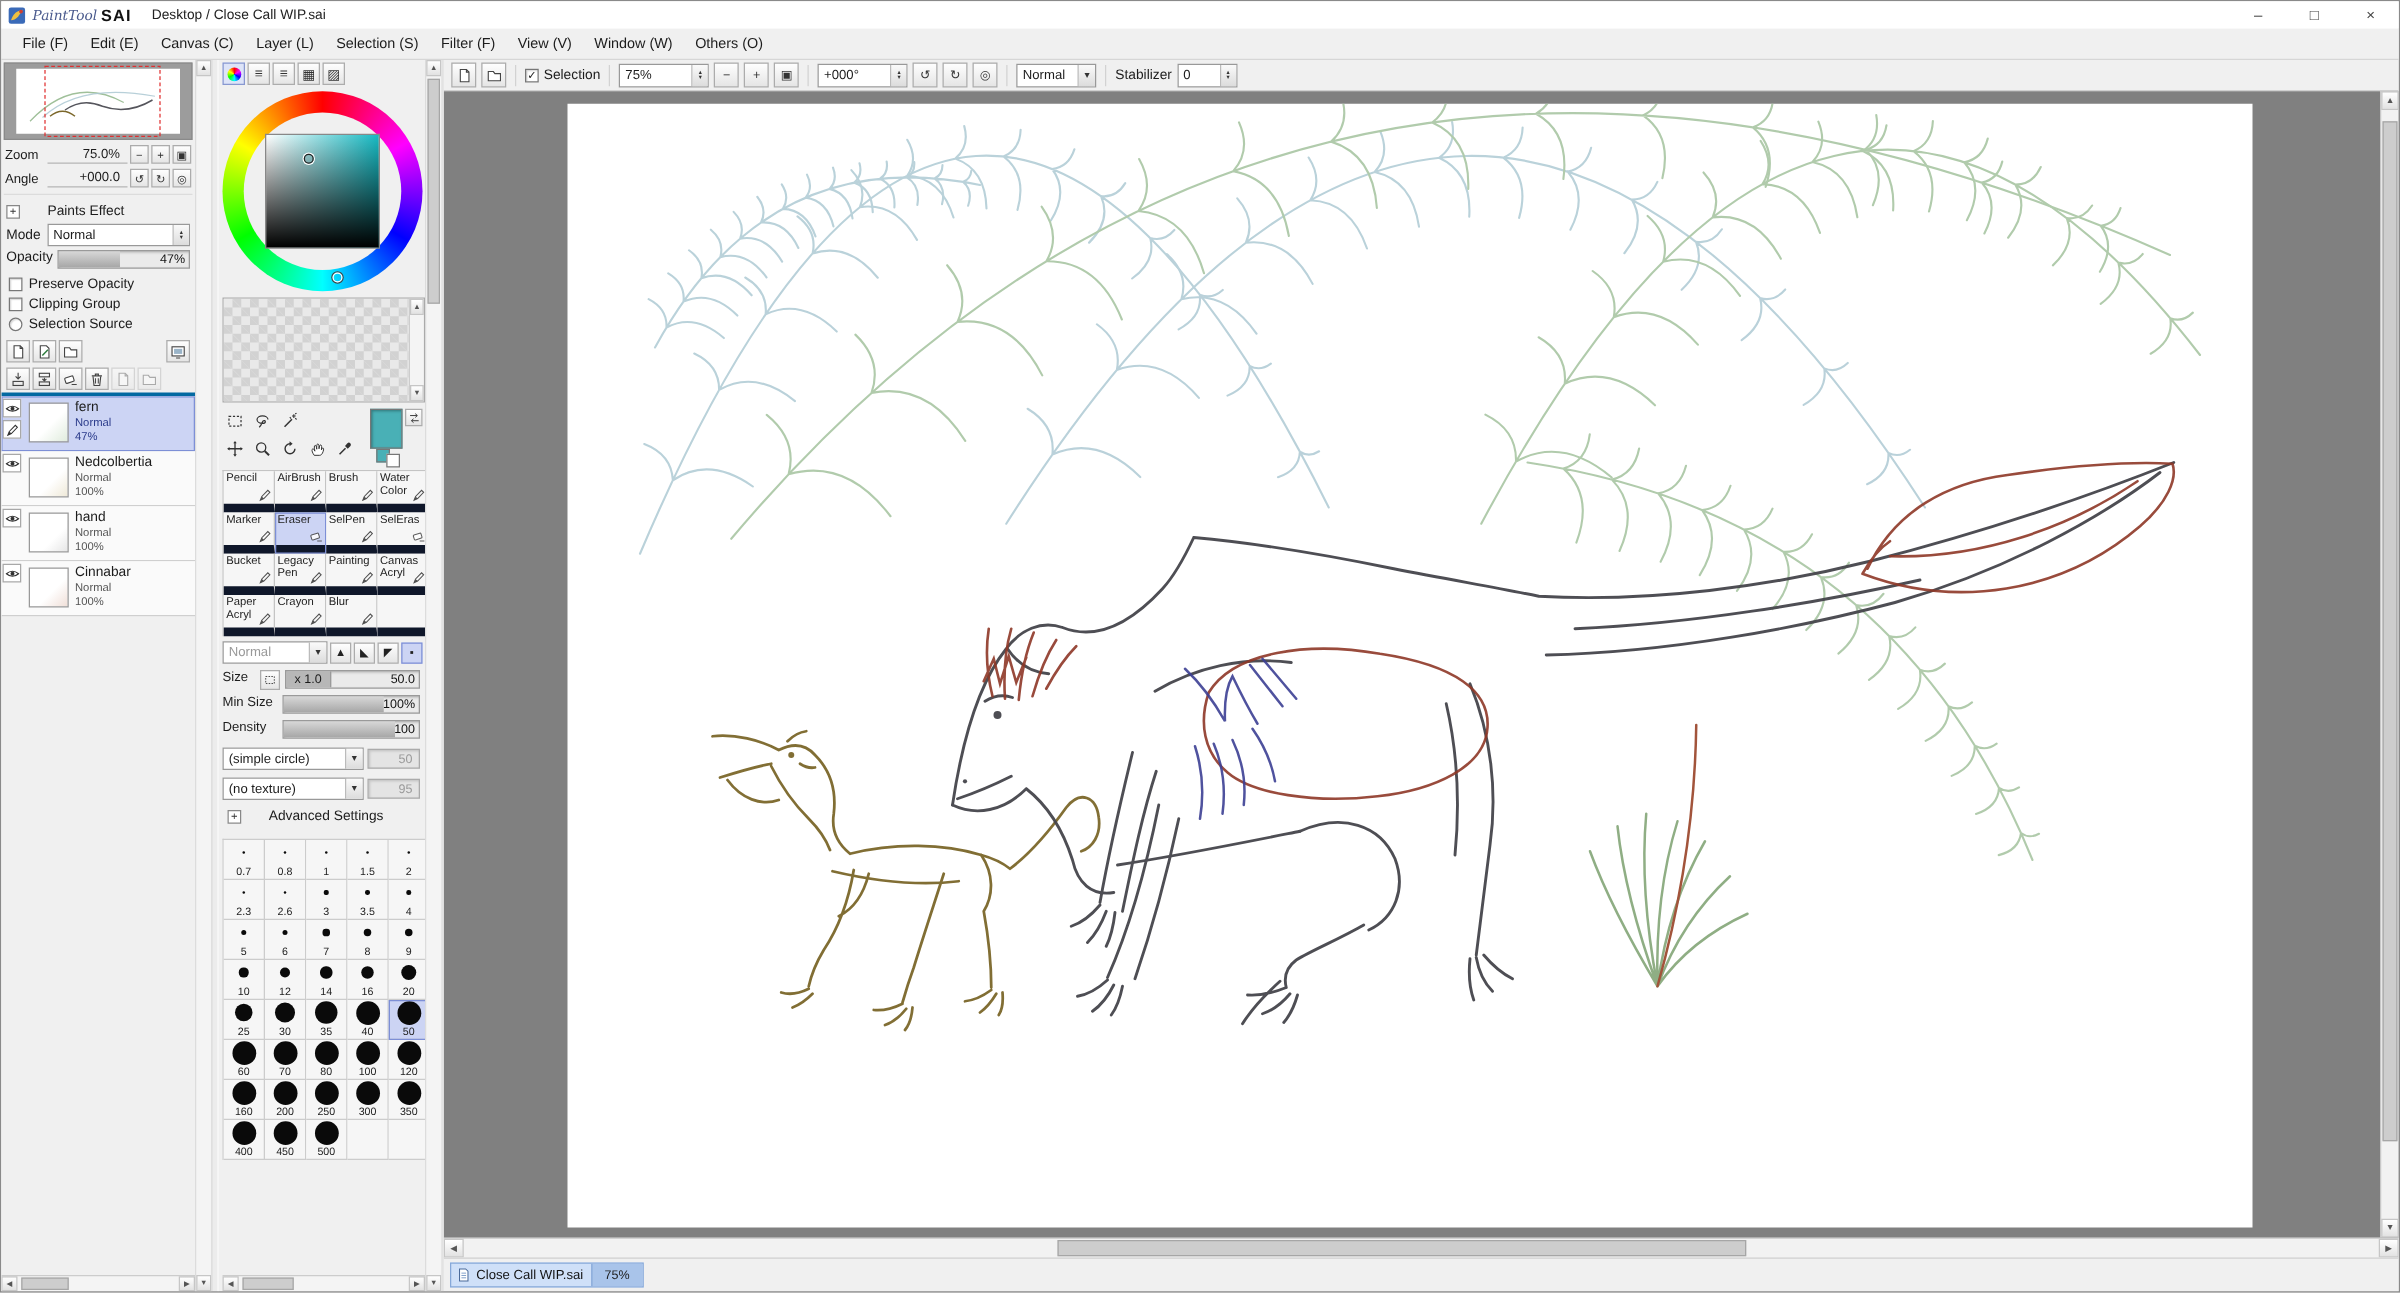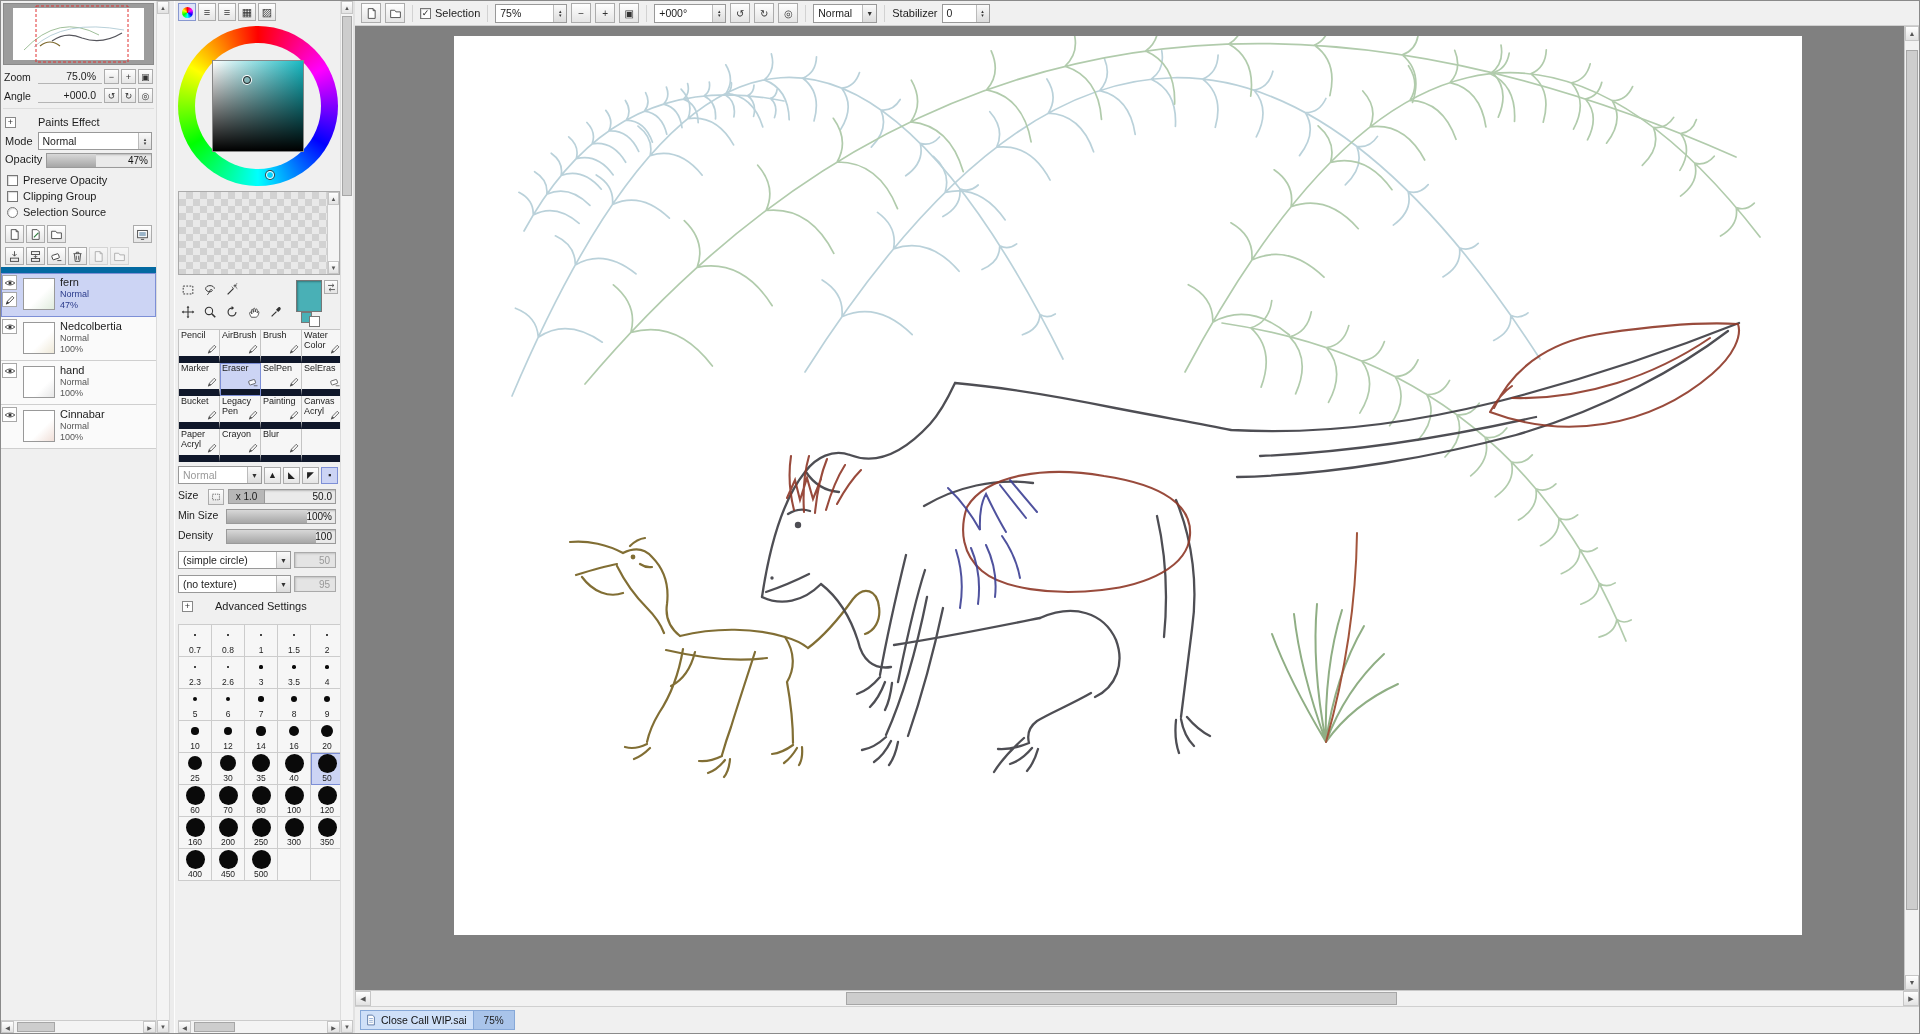--- a/index.html
+++ b/index.html
@@ -64,21 +64,21 @@
 .sl-fill{position:absolute;top:0;left:0;bottom:0;background:linear-gradient(#d8d8d8,#a6a6a6)}
 .sl-txt{position:absolute;right:3px;top:1px;font-size:10px;color:#111}
 .checkrow{display:flex;align-items:center;gap:5px;height:16px;padding:0 6px;flex:0 0 auto}
 .chk{width:11px;height:11px;border:1px solid #777;background:#fff;box-shadow:inset 1px 1px 1px rgba(0,0,0,.15);display:flex;align-items:center;justify-content:center;font-size:9px;line-height:1;color:#222}
 .chk.radio{border-radius:50%}
 .chk.checked::before{content:"✓"}
 .layer-tools{display:flex;gap:2px;padding:2px 4px;align-items:center;flex:0 0 auto}
 .lt-btn{width:19px;height:18px}
 .lt-btn.disabled{opacity:.4}
 .lt-gap{flex:1}
-.layer-list{flex:1;border-top:6px solid #0369a1;background:#f0f0f0;overflow:hidden;display:flex;flex-direction:column}
+.layer-list{flex:1;border-top:3px solid #0369a1;background:#f0f0f0;overflow:hidden;display:flex;flex-direction:column}
 .layer-item{height:44px;display:flex;border-bottom:1px solid #cfcfcf;background:#fafafa;flex:0 0 auto}
 .layer-item.sel{background:#ccd4f4;outline:1px solid #7d8fd6;outline-offset:-1px}
 .l-icons{width:19px;display:flex;flex-direction:column;padding:2px 1px;gap:2px}
 .l-box{width:15px;height:15px;border:1px solid #a8a8a8;background:#fff;display:flex;align-items:center;justify-content:center}
 .l-box .ic{width:12px;height:12px}
 .l-thumb{width:32px;height:32px;margin:5px 3px;background:#fff;border:1px solid #999;flex:0 0 auto}
 .t-fern{background:linear-gradient(135deg,#fff 55%,#e0ecdd 100%)}
 .t-ned{background:linear-gradient(135deg,#fff 60%,#efe9d8 100%)}
 .t-hand{background:linear-gradient(135deg,#fff 65%,#e6e6e6 100%)}
 .t-cinn{background:linear-gradient(135deg,#fff 60%,#f0dfd8 100%)}
@@ -242,21 +242,47 @@
       </symbol>
 <symbol id="i-doc" viewBox="0 0 16 16">
         <path d="M3.5 1.5 H10 L12.5 4 V14.5 H3.5 Z" fill="#fff" stroke="#4a6a9a" stroke-width="1.1"></path>
         <path d="M5.5 6 H10.5 M5.5 8.5 H10.5 M5.5 11 H10.5" stroke="#7a9ac8" stroke-width="1"></path>
       </symbol>
 </defs>
 </svg>
 
 <div class="window">
 
-
+  <div class="titlebar">
+    <svg class="app-icon" viewBox="0 0 16 16">
+        <rect x="1" y="1" width="14" height="14" rx="2" fill="#3a6ab8"></rect>
+        <path d="M3 12 C5 6 8 4 13 3 L9 9 C7 11 5 12 3 12 Z" fill="#f0c040"></path>
+        <circle cx="11.5" cy="4.5" r="1.6" fill="#d04030"></circle>
+      </svg>
+    <span class="logo-paint">PaintTool</span>
+    <span class="logo-sai">SAI</span>
+    <span class="win-title">Desktop / Close Call WIP.sai</span>
+    <div class="win-btns">
+      <div class="win-btn">–</div>
+      <div class="win-btn">□</div>
+      <div class="win-btn">×</div>
+    </div>
+  </div>
+
+  <div class="menubar">
+    <span class="menu-item">File (F)</span>
+    <span class="menu-item">Edit (E)</span>
+    <span class="menu-item">Canvas (C)</span>
+    <span class="menu-item">Layer (L)</span>
+    <span class="menu-item">Selection (S)</span>
+    <span class="menu-item">Filter (F)</span>
+    <span class="menu-item">View (V)</span>
+    <span class="menu-item">Window (W)</span>
+    <span class="menu-item">Others (O)</span>
+  </div>
 
   <div class="main">
 
     <div class="panel-left">
       <div class="panel-left-content">
         <div class="nav-thumb">
           <svg viewBox="0 0 149 58">
             <rect x="9" y="3" width="131" height="52" fill="#ffffff"></rect>
             <path d="M20 45 Q55 8 95 30" stroke="#a0c09a" fill="none" stroke-width="1"></path>
             <path d="M30 42 Q60 14 120 25" stroke="#abc8d2" fill="none" stroke-width="1" opacity=".85"></path>

